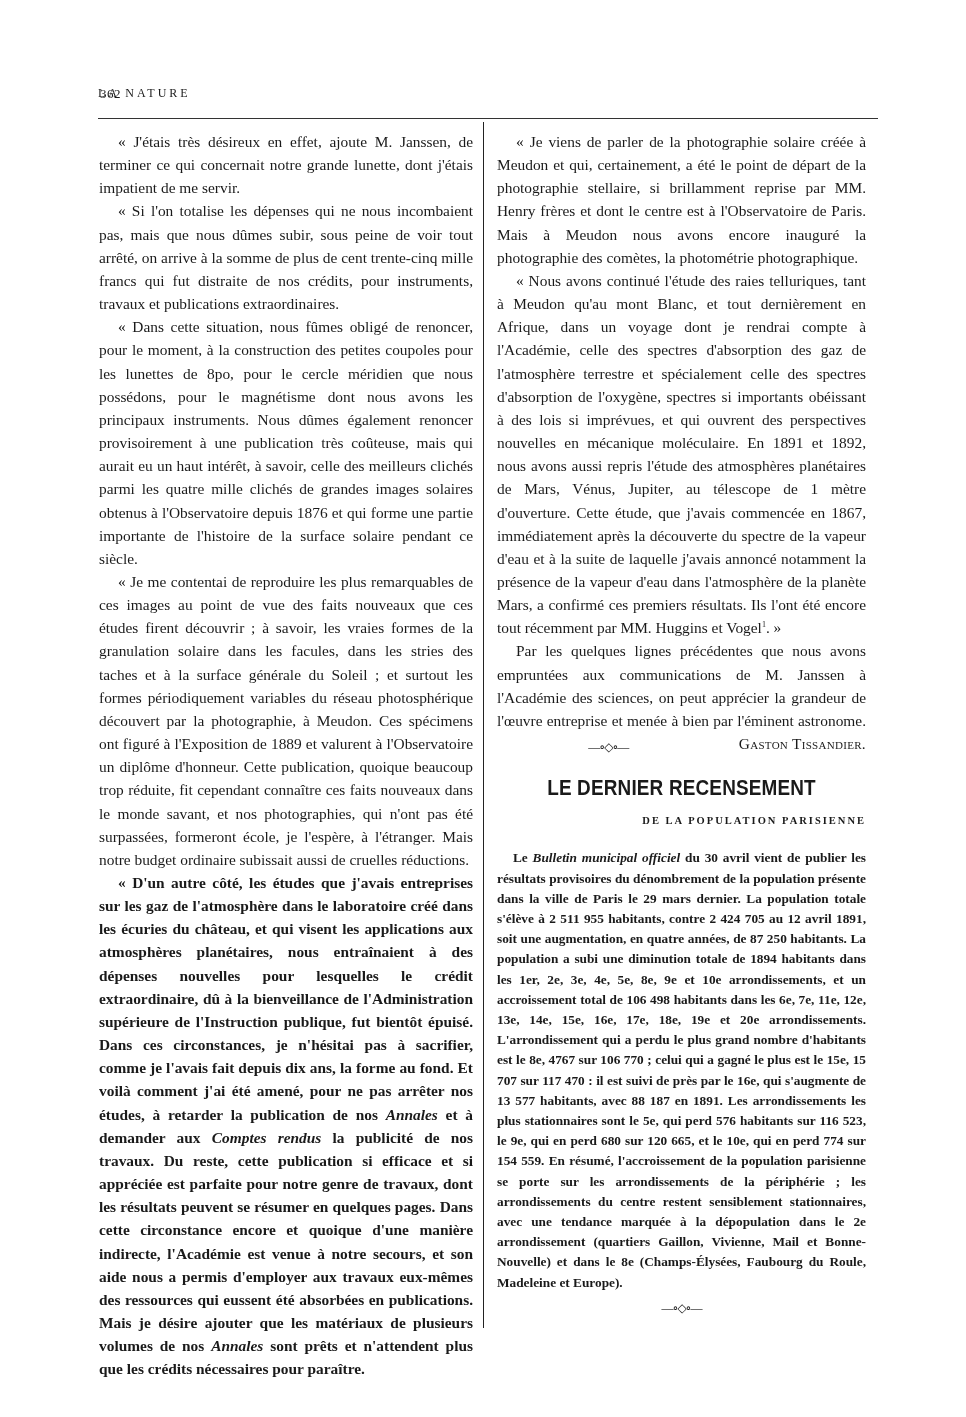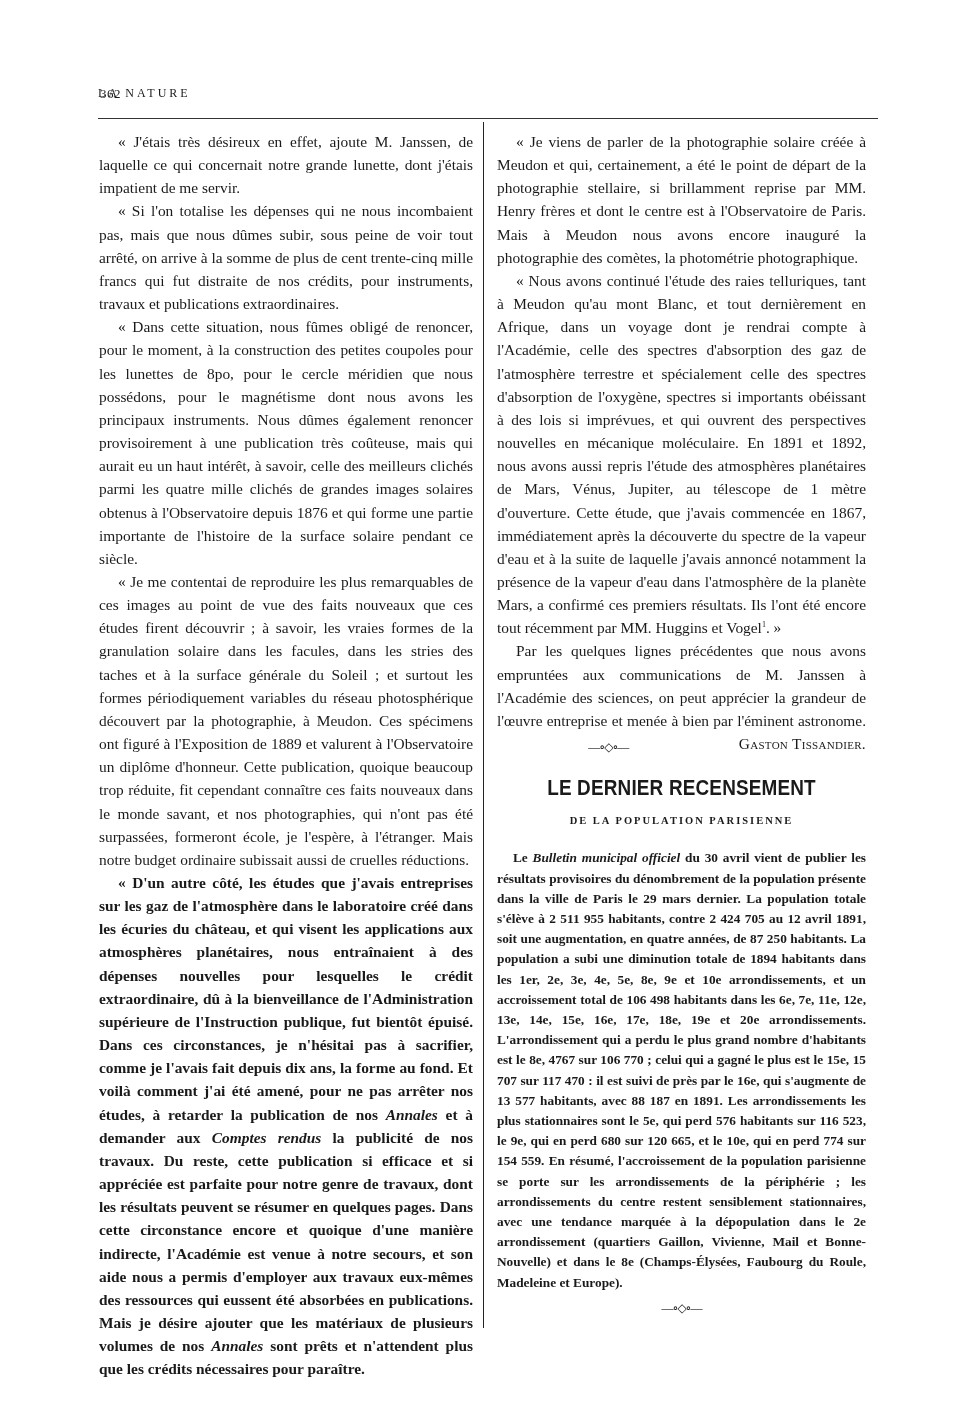--- a/index.html
+++ b/index.html
@@ -13,39 +13,39 @@
   .col-left { left: 99px; width: 374px; }
   .col-right { left: 497px; width: 369px; }
   .col-divider { position: absolute; left: 483px; top: 122px; width: 0; height: 1206px; border-left: 1.3px solid #222; }
   .col p { margin: 0; text-indent: 19px; }
   .col p:last-child { text-align-last: left; font-weight: bold; }
   .sig { font-variant: small-caps; letter-spacing: 0.3px; float: right; font-family: Liberation Serif, serif; }
   .sig-line { text-align-last: justify; }
   .ornament { text-align: center; font-size: 12px; line-height: 14px; margin: 8px 0 6px 0; letter-spacing: -1px; color: #222; }
   .article-title { text-align: center; font-family: "Liberation Sans", "DejaVu Sans", sans-serif; font-weight: bold;
                    font-size: 22px; letter-spacing: 0.2px; margin: 22px 0 10px 0; transform: scaleX(0.86); transform-origin: center; }
-  .article-subtitle { text-align: center; font-size: 10.5px; letter-spacing: 2px; margin: 0 0 16px 0; font-weight: bold; }
+  .article-subtitle { text-align: right; font-size: 10.5px; letter-spacing: 2px; margin: 0 0 16px 0; font-weight: bold; }
   .small { font-size: 13.3px; line-height: 20.2px; }
   .small p { text-indent: 16px; }
   .footnote { font-size: 12.5px; line-height: 19px; margin-top: 14px; }
   .footnote p { text-indent: 12px; }
   em { font-style: italic; }
   sup { font-size: 8px; line-height: 0; }
 </style>
 </head>
 <body>
 
 <div class="page-header">
   <span class="page-number">362</span>
   <div class="running-title">LA NATURE</div>
 </div>
 <div class="header-rule"></div>
 
 <div class="col col-left">
-  <p>« J'étais très désireux en effet, ajoute M. Janssen, de laquelle ce qui concernait notre grande lunette, dont j'étais impatient de me servir.</p>
+  <p>« J'étais très désireux en effet, ajoute M. Janssen, de terminer ce qui concernait notre grande lunette, dont j'étais impatient de me servir.</p>
   <p>« Si l'on totalise les dépenses qui ne nous incombaient pas, mais que nous dûmes subir, sous peine de voir tout arrêté, on arrive à la somme de plus de cent trente-cinq mille francs qui fut distraite de nos crédits, pour instruments, travaux et publications extraordinaires.</p>
   <p>« Dans cette situation, nous fûmes obligé de renoncer, pour le moment, à la construction des petites coupoles pour les lunettes de 8po, pour le cercle méridien que nous possédons, pour le magnétisme dont nous avons les principaux instruments. Nous dûmes également renoncer provisoirement à une publication très coûteuse, mais qui aurait eu un haut intérêt, à savoir, celle des meilleurs clichés parmi les quatre mille clichés de grandes images solaires obtenus à l'Observatoire depuis 1876 et qui forme une partie importante de l'histoire de la surface solaire pendant ce siècle.</p>
   <p>« Je me contentai de reproduire les plus remarquables de ces images au point de vue des faits nouveaux que ces études firent découvrir ; à savoir, les vraies formes de la granulation solaire dans les facules, dans les stries des taches et à la surface générale du Soleil ; et surtout les formes périodiquement variables du réseau photosphérique découvert par la photographie, à Meudon. Ces spécimens ont figuré à l'Exposition de 1889 et valurent à l'Observatoire un diplôme d'honneur. Cette publication, quoique beaucoup trop réduite, fit cependant connaître ces faits nouveaux dans le monde savant, et nos photographies, qui n'ont pas été surpassées, formeront école, je l'espère, à l'étranger. Mais notre budget ordinaire subissait aussi de cruelles réductions.</p>
   <p><span>« D'un autre côté, les études que j'avais entreprises sur les gaz de l'atmosphère dans le laboratoire créé dans les écuries du château, et qui visent les applications aux atmosphères planétaires, nous entraînaient à des dépenses nouvelles pour lesquelles le crédit extraordinaire, dû à la bienveillance de l'Administration supérieure de l'Instruction publique, fut bientôt épuisé. Dans ces circonstances, je n'hésitai pas à sacrifier, comme je l'avais fait depuis dix ans, la forme au fond. Et voilà comment j'ai été amené, pour ne pas arrêter nos études, à retarder la publication de nos </span><em>Annales</em><span> et à demander aux </span><em>Comptes rendus</em><span> la publicité de nos travaux. Du reste, cette publication si efficace et si appréciée est parfaite pour notre genre de travaux, dont les résultats peuvent se résumer en quelques pages. Dans cette circonstance encore et quoique d'une manière indirecte, l'Académie est venue à notre secours, et son aide nous a permis d'employer aux travaux eux-mêmes des ressources qui eussent été absorbées en publications. Mais je désire ajouter que les matériaux de plusieurs volumes de nos </span><em>Annales</em><span> sont prêts et n'attendent plus que les crédits nécessaires pour paraître.</span></p>
 </div>
 
 <div class="col-divider"></div>
 
 <div class="col col-right">
   <p>« Je viens de parler de la photographie solaire créée à Meudon et qui, certainement, a été le point de départ de la photographie stellaire, si brillamment reprise par MM. Henry frères et dont le centre est à l'Observatoire de Paris. Mais à Meudon nous avons encore inauguré la photographie des comètes, la photométrie photographique.</p>

